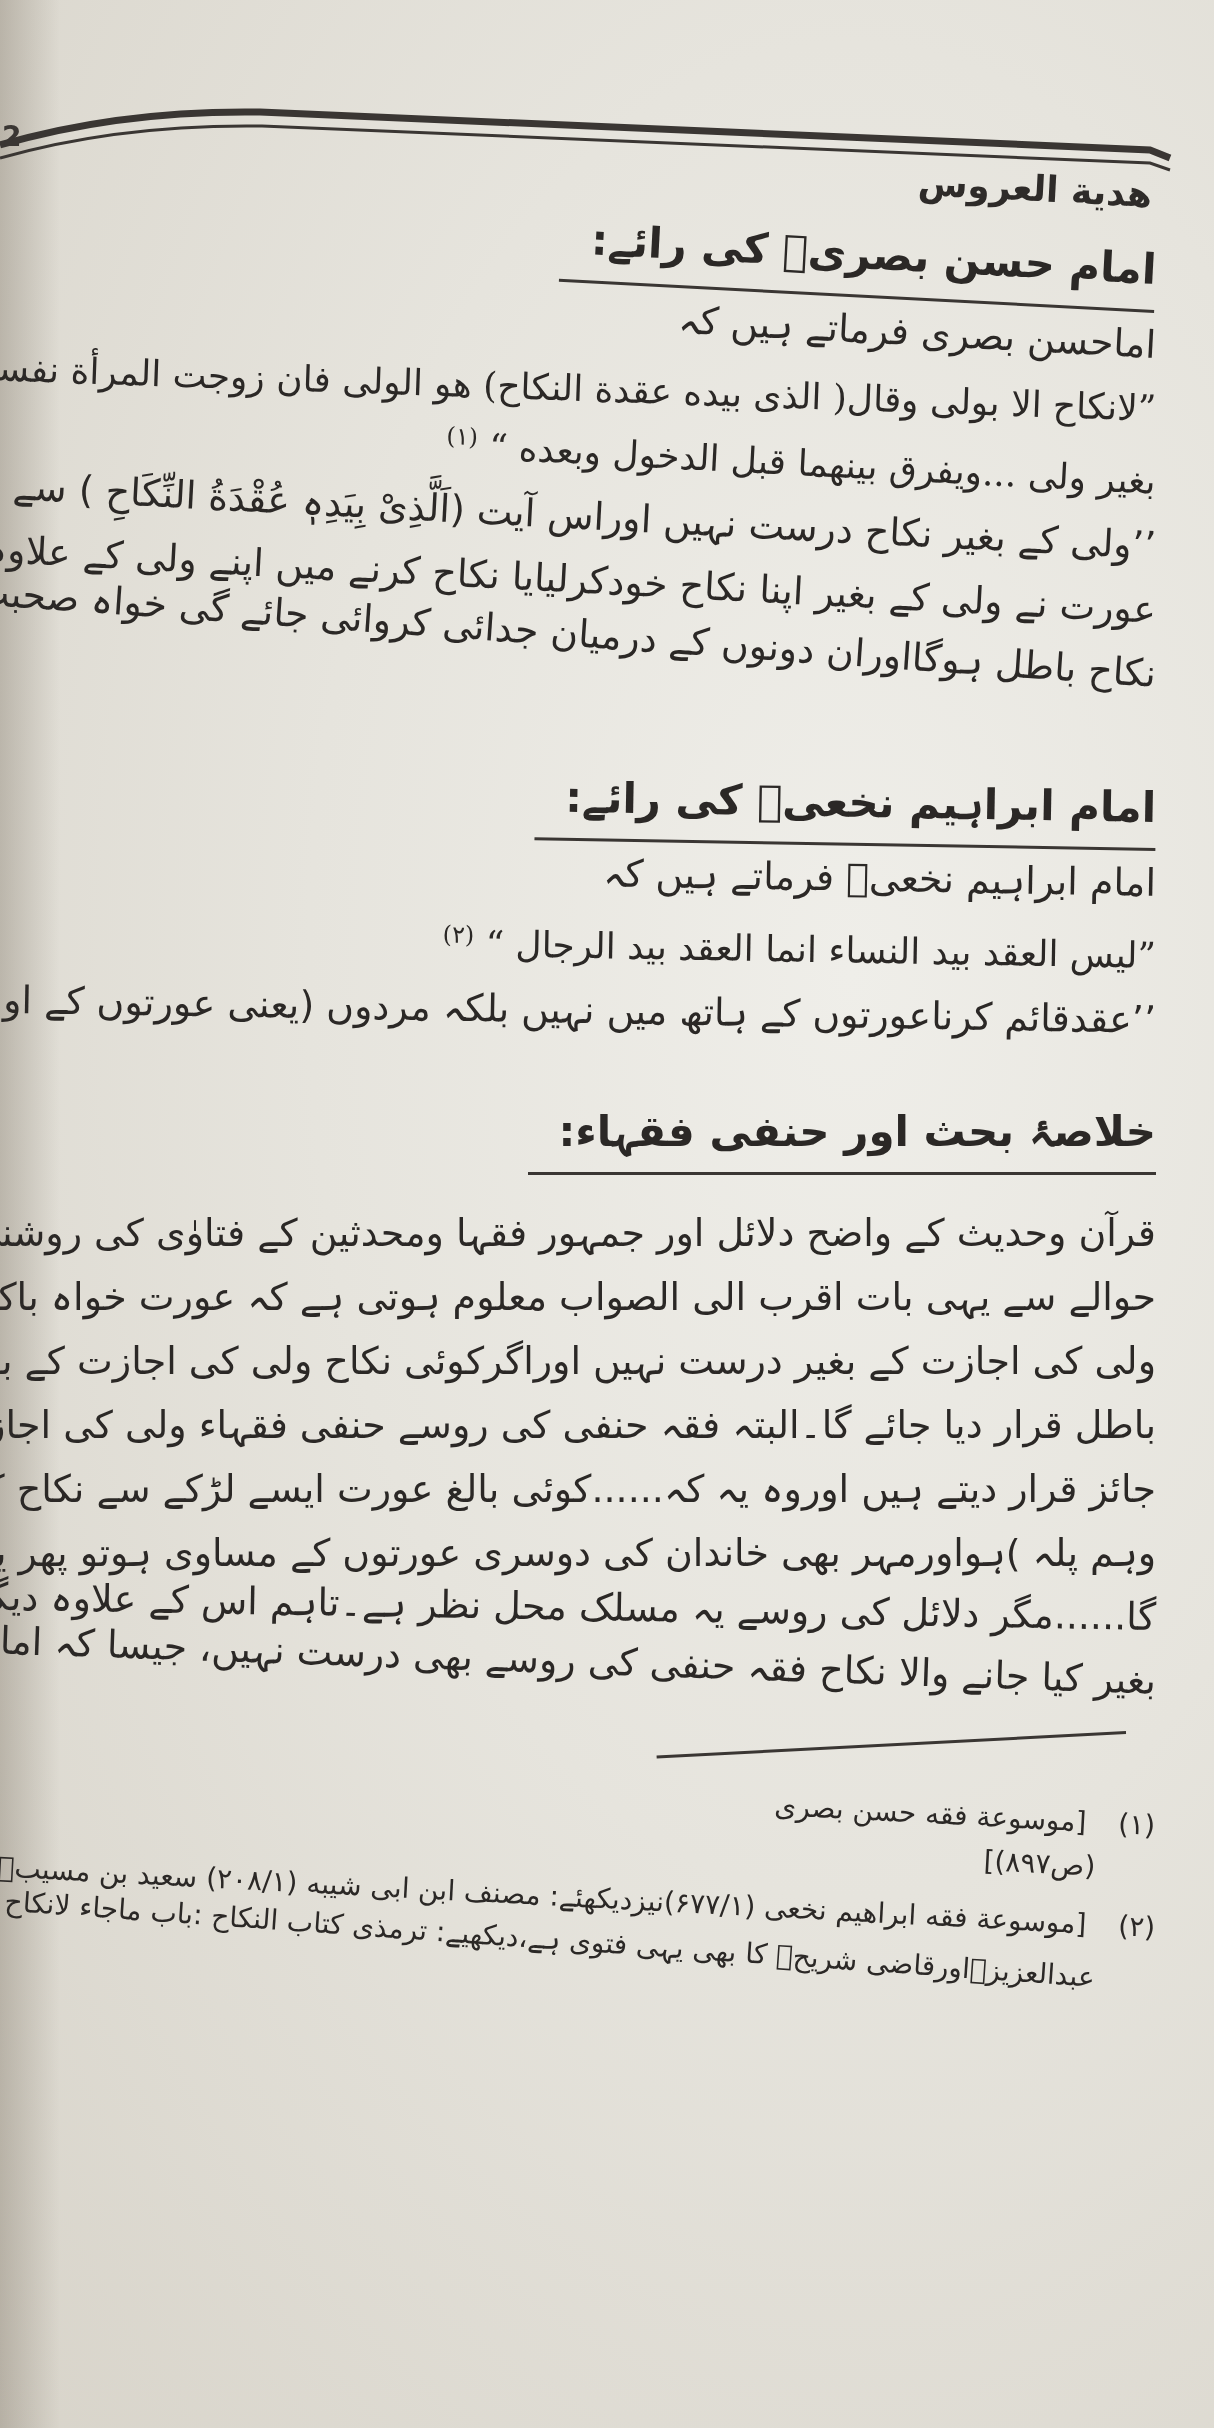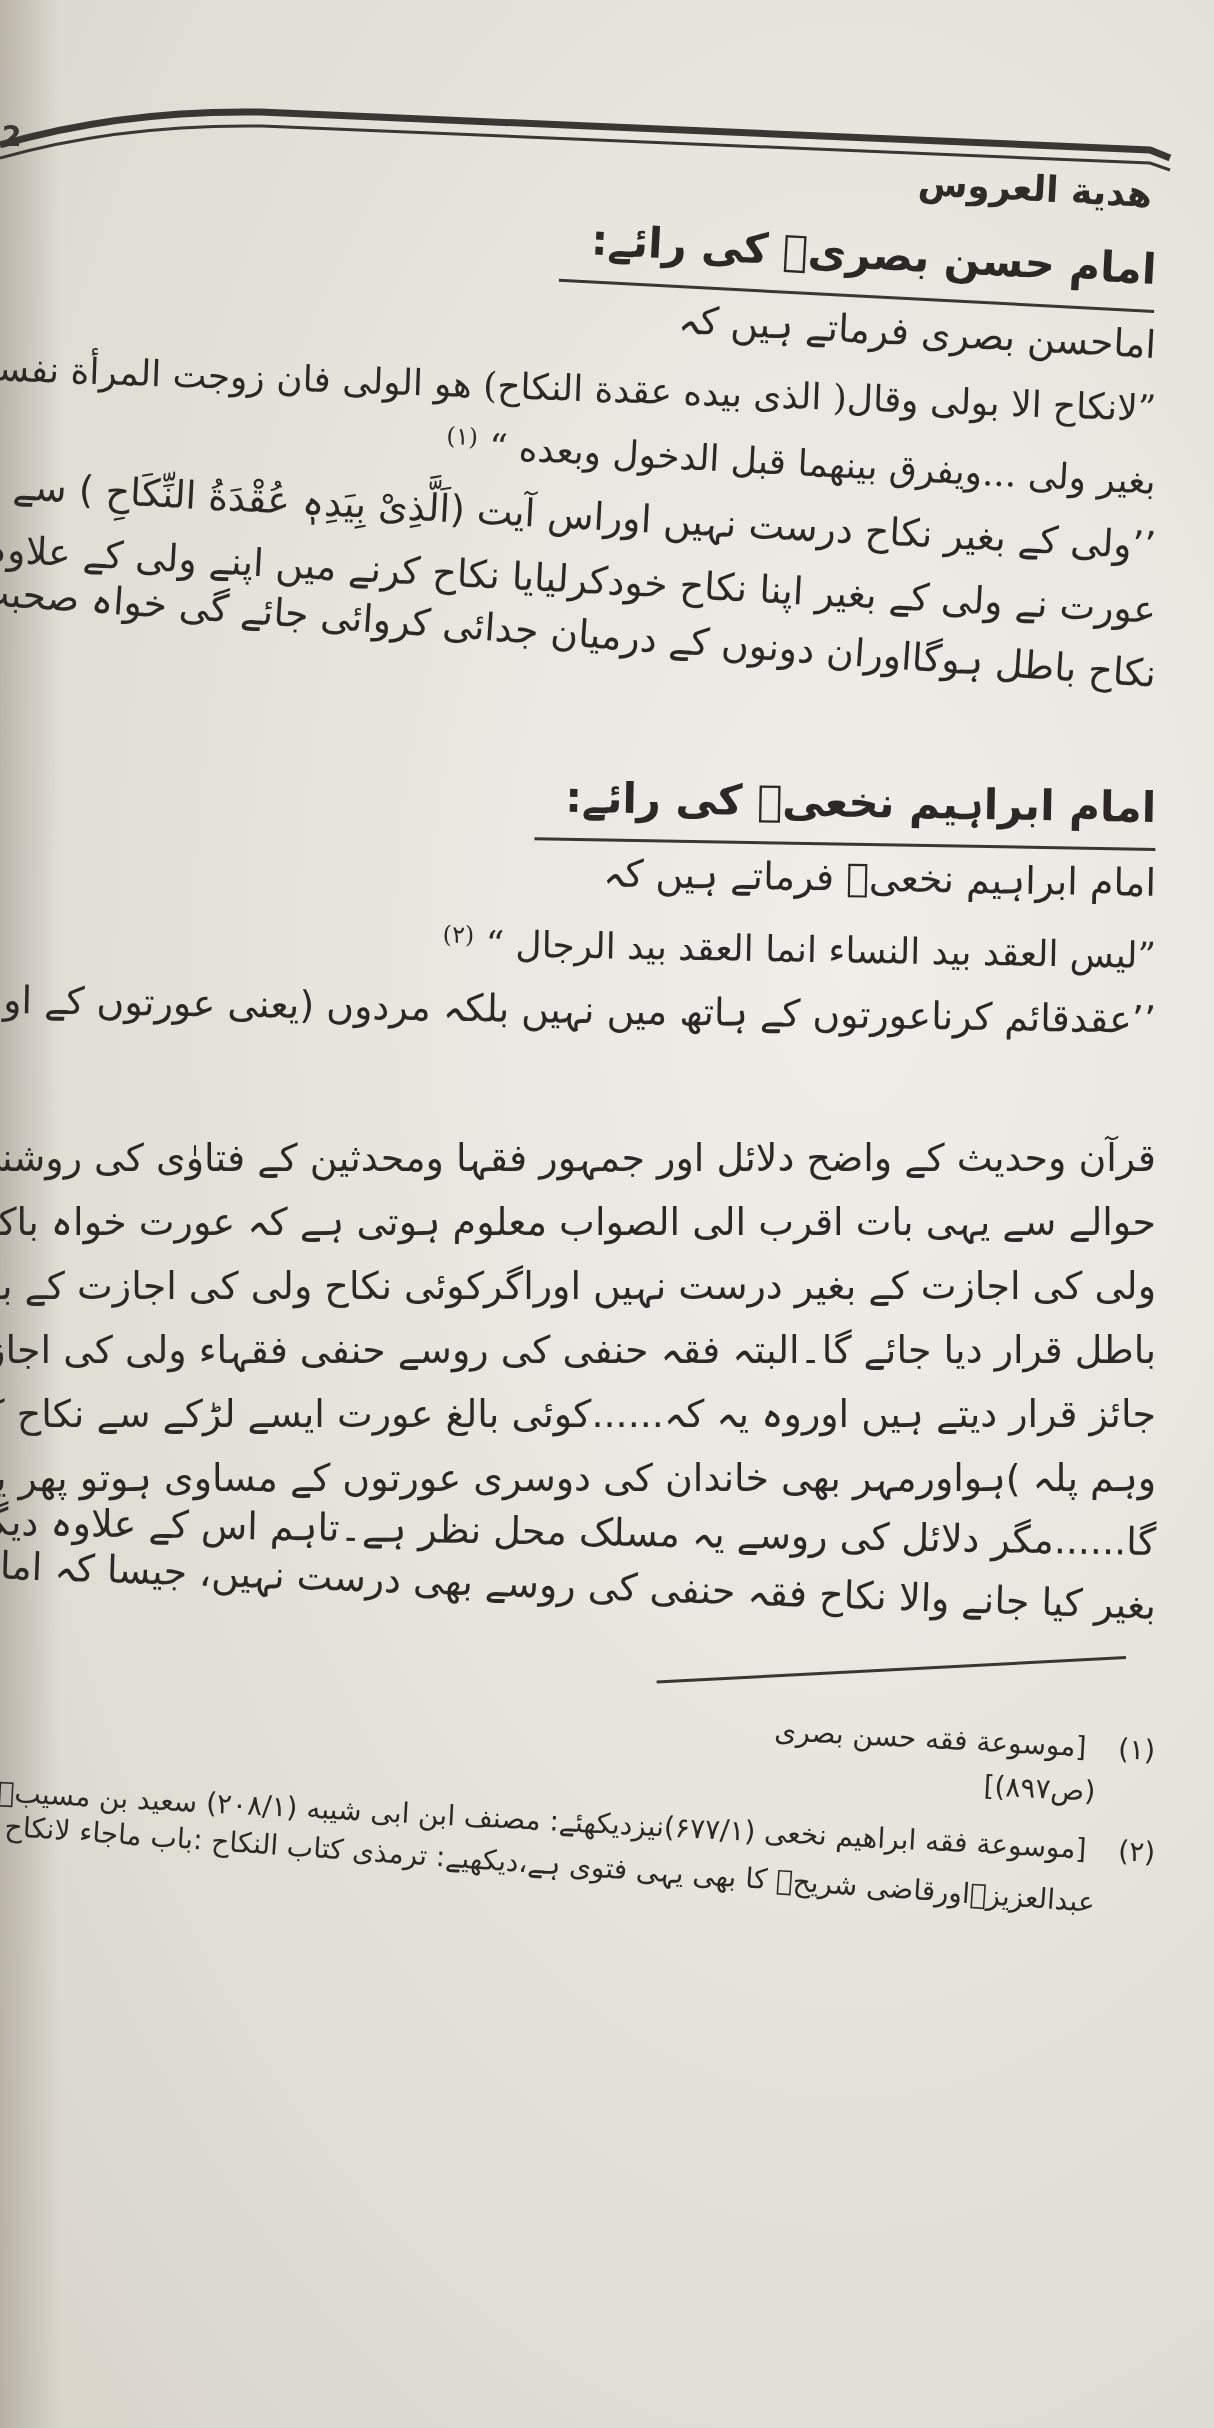--- a/index.html
+++ b/index.html
@@ -148,20 +148,23 @@
     </div>
     <div class="line tilt0">امام ابراہیم نخعیؒ فرماتے ہیں کہ</div>
     <div class="line arabic tilt0">
       <span>”لیس العقد بید النساء انما العقد بید الرجال “</span>
       <span class="sup">(۲)</span>
     </div>
     <div class="line tilt0">’’عقدقائم کرناعورتوں کے ہاتھ میں نہیں بلکہ مردوں (یعنی عورتوں کے اولیاء) کے ہاتھ میں ہے۔‘‘</div>
 
     <div class="gap-m"></div>
 
+    <div class="line">
+      <span class="heading">خلاصۂ بحث اور حنفی فقہاء:</span>
+    </div>
     <div class="gap-s"></div>
     <div class="line">قرآن وحدیث کے واضح دلائل اور جمہور فقہا ومحدثین کے فتاوٰی کی روشنی میں عورت کے نکاح کے</div>
     <div class="line">حوالے سے یہی بات اقرب الی الصواب معلوم ہوتی ہے کہ عورت خواہ باکرہ ہو یا ثیبہ، اس کا نکاح اس کے</div>
     <div class="line">ولی کی اجازت کے بغیر درست نہیں اوراگرکوئی نکاح ولی کی اجازت کے بغیر عمل میں آجائے تواسے فی الفور</div>
     <div class="line">باطل قرار دیا جائے گا۔البتہ فقہ حنفی کی روسے حنفی فقہاء ولی کی اجازت کے بغیر کیے گئے نکاح کی ایک صورت</div>
     <div class="line">جائز قرار دیتے ہیں اوروہ یہ کہ......کوئی بالغ عورت ایسے لڑکے سے نکاح کرلے جواس کا کفو(یعنی ہم رتبہ</div>
     <div class="line">وہم پلہ )ہواورمہر بھی خاندان کی دوسری عورتوں کے مساوی ہوتو پھر یہ نکاح باطل قرار نہیں دیا جائے</div>
     <div class="line tilt0">گا......مگر دلائل کی روسے یہ مسلک محل نظر ہے۔تاہم اس کے علاوہ دیگر صورتوں میں ولی کی اجازت کے</div>
     <div class="line tilt3">بغیر کیا جانے والا نکاح فقہ حنفی کی روسے بھی درست نہیں، جیسا کہ امام ابوحنیفہؒ کے بارے میں علامہ انورشاہ</div>
 

